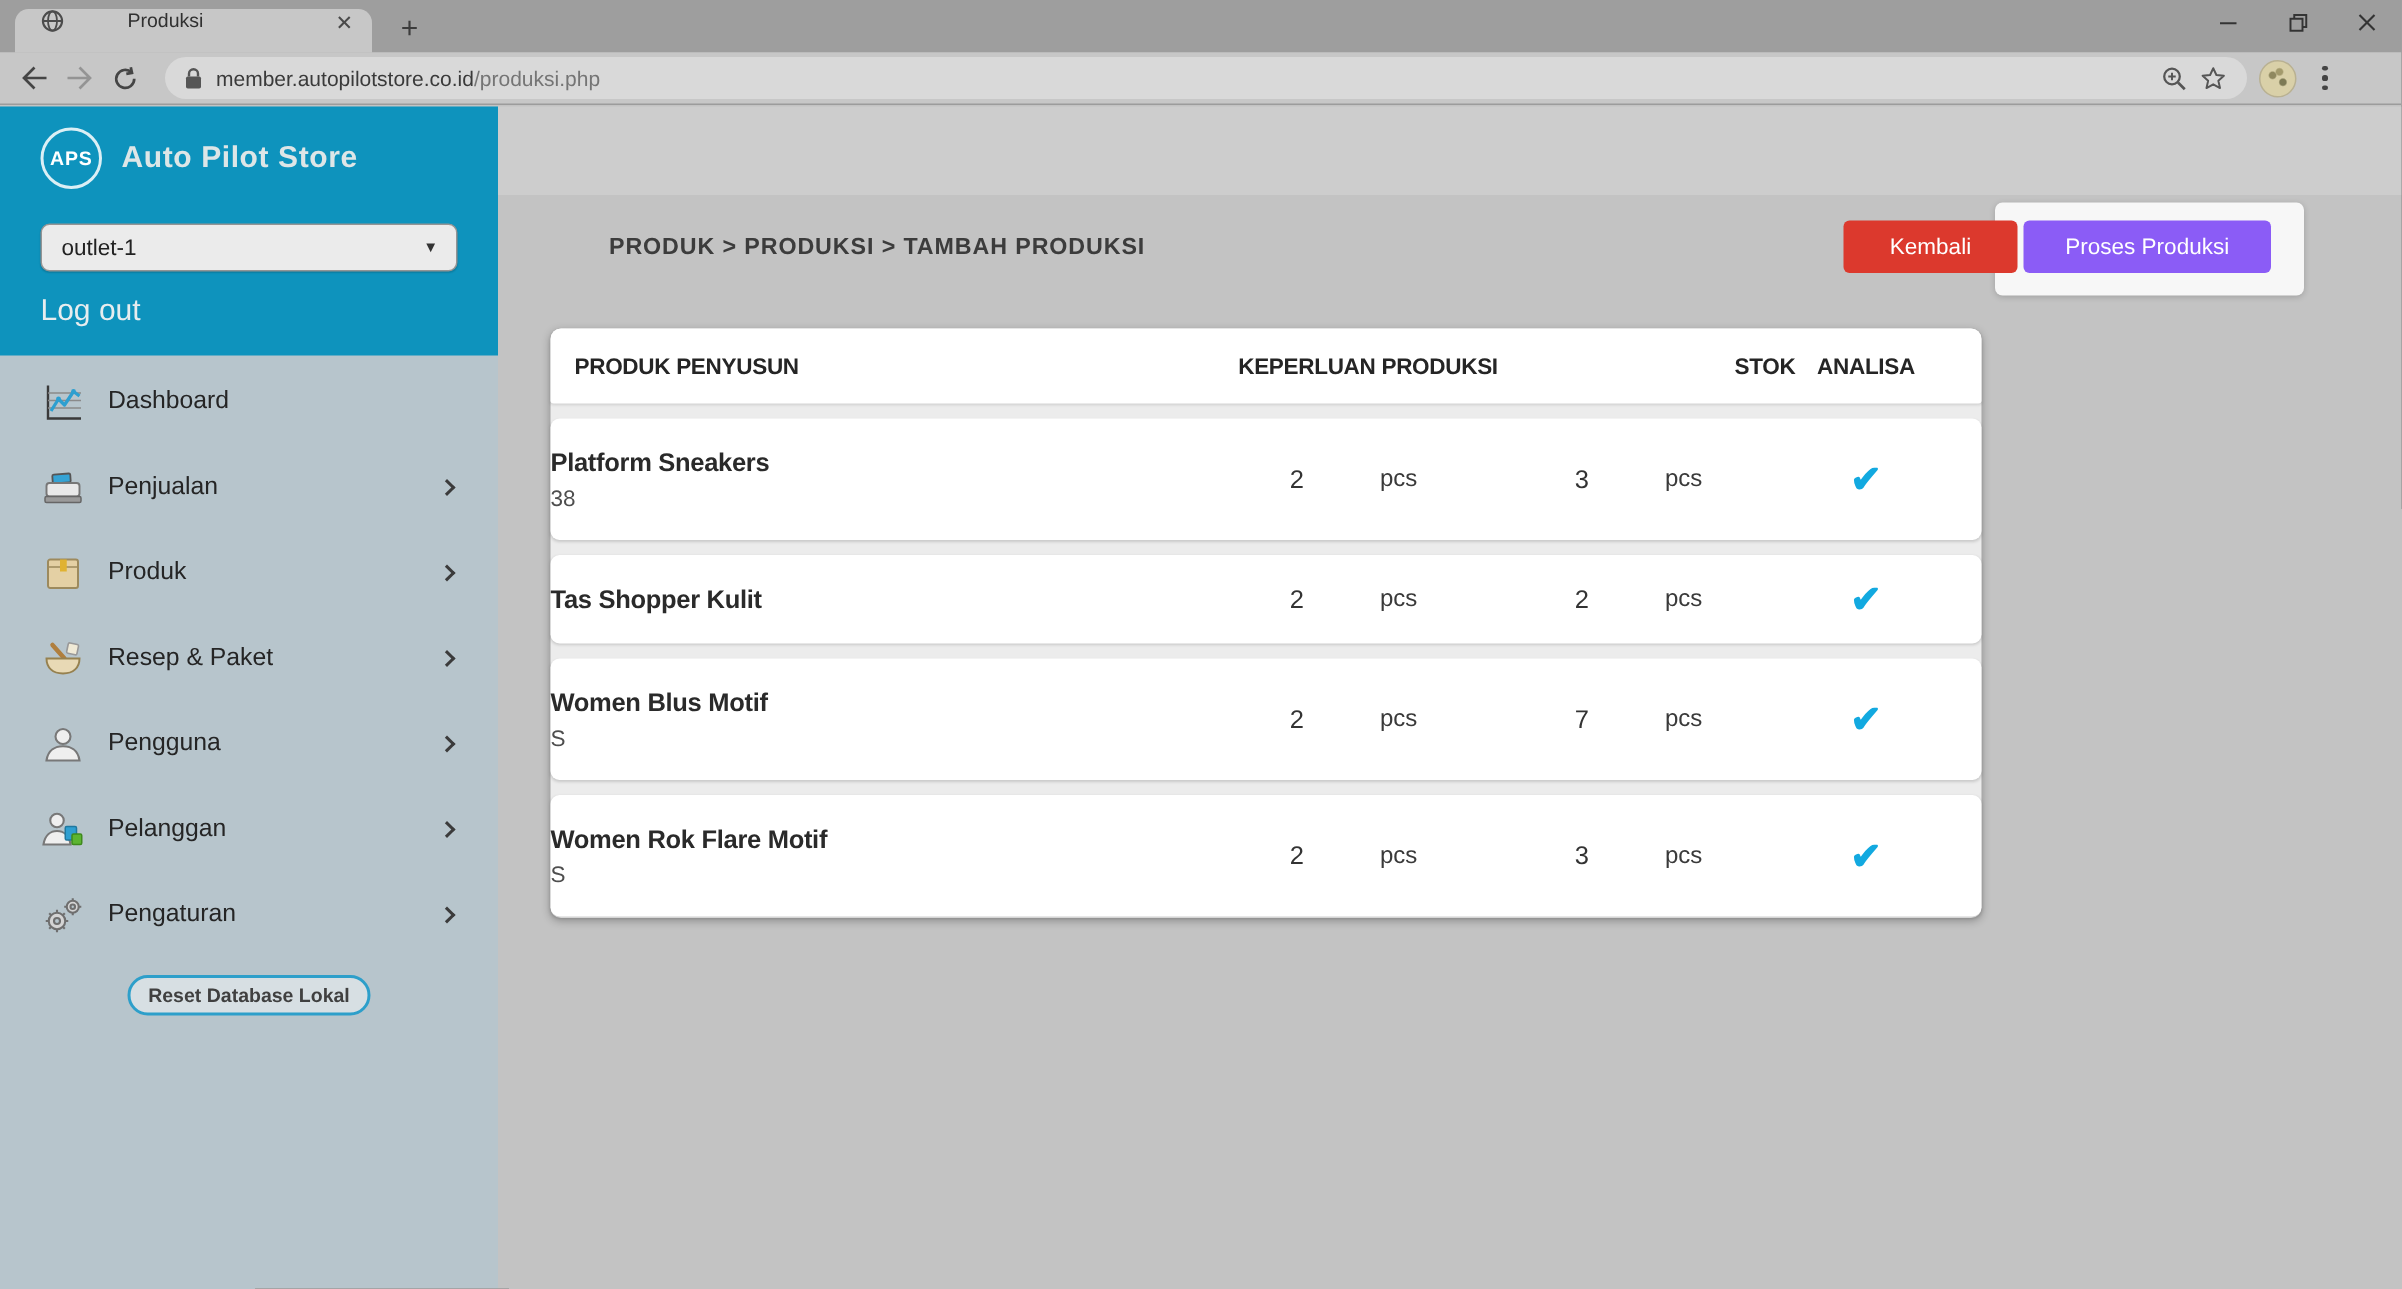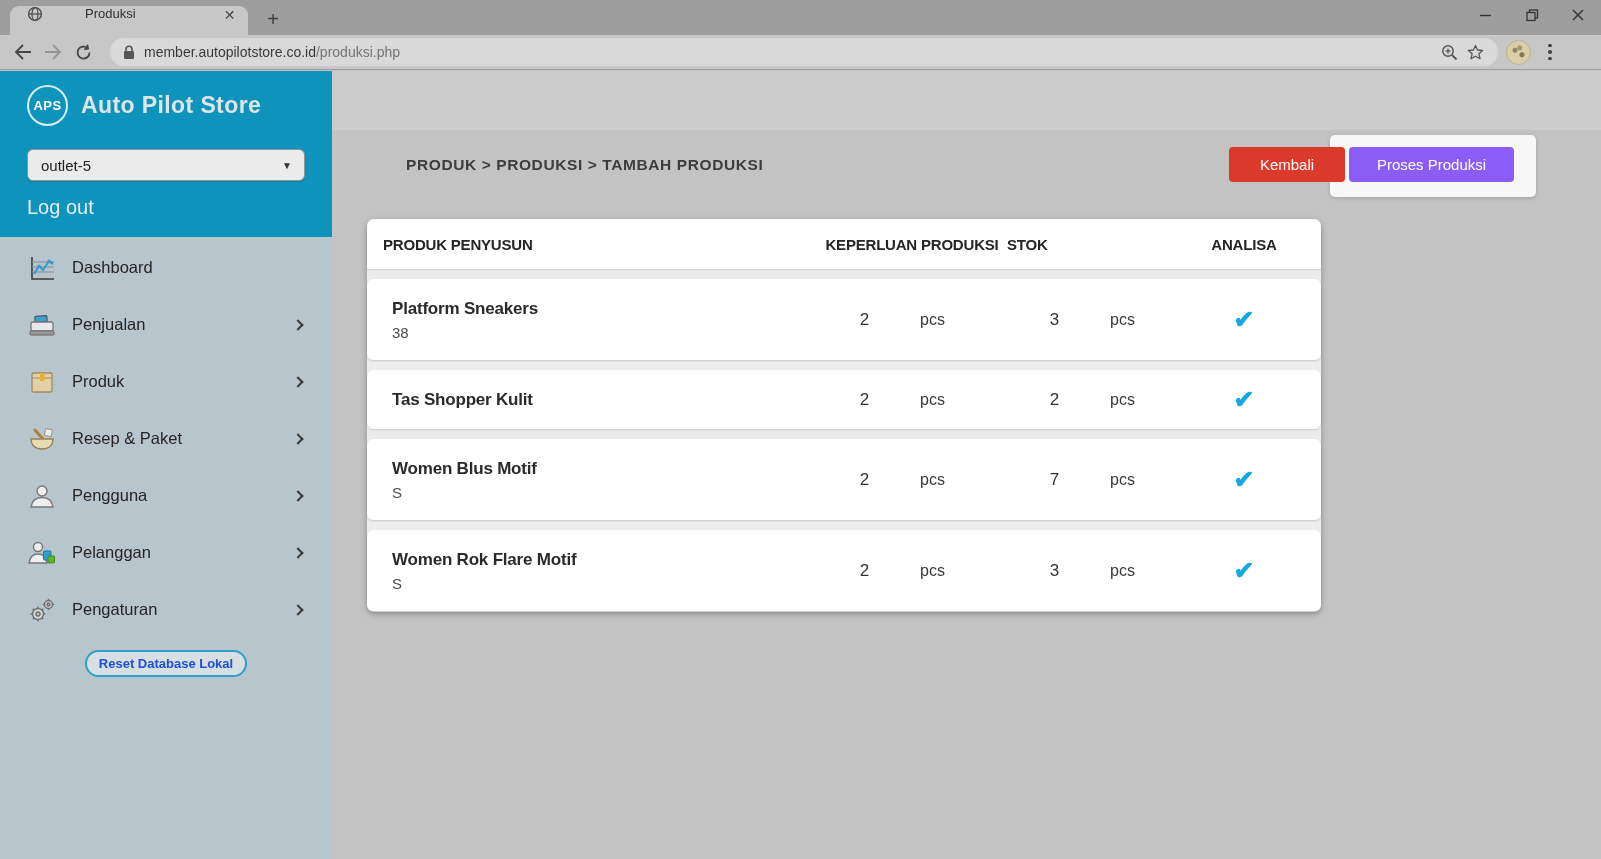--- a/index.html
+++ b/index.html
@@ -40,36 +40,36 @@
   
   .page { position:absolute; left:0; top:71px; width:1601px; height:788px; }
 
   
   .sidebar { position:absolute; left:0; top:0; width:332px; height:788px; background:#b7c5cc; }
   .sidebar-top { position:absolute; left:0; top:0; width:332px; height:166px; background:#0e93bd; padding:8px 27px 0 27px; }
   .brand-row { display:flex; align-items:center; margin-top:6px; }
   .logo-circle { width:41px; height:41px; border-radius:50%; border:2.5px solid rgba(255,255,255,.85);
                  display:flex; align-items:center; justify-content:center; flex:0 0 auto; }
   .logo-circle span { color:#fff; font-weight:bold; font-size:13px; letter-spacing:.5px; }
-  .brand-name { margin-left:13px; color:#dde6e7; font-size:23px; font-weight:bold; letter-spacing:.4px; }
+  .brand-name { margin-left:13px; color:#dde6e7; font-size:20px; font-weight:bold; letter-spacing:.4px; }
   .outlet-select { margin-top:23px; width:278px; height:32px; background:#ebebeb; border:1px solid #949494;
                    border-radius:6px; display:flex; align-items:center; padding:0 12px 0 13px; cursor:pointer;
                    box-shadow:0 1px 1px rgba(0,0,0,.15); }
   .outlet-select .val { flex:1; font-size:15px; color:#222; }
   .outlet-select .arr { font-size:10px; color:#333; }
   .logout { margin-top:15px; color:#e7edef; font-size:20px; cursor:pointer; width:max-content; }
 
   .menu { position:absolute; left:0; top:166px; width:332px; }
   .menu-item { height:57px; display:flex; align-items:center; padding:4px 28px 0 26px; cursor:pointer; }
   .menu-ic { width:32px; height:32px; flex:0 0 auto; display:flex; align-items:center; justify-content:center; }
   .menu-label { margin-left:14px; font-size:16.5px; color:#252525; flex:1; }
   .chev { width:8px; height:8px; border-top:2px solid #3b3b3b; border-right:2px solid #3b3b3b;
           transform:rotate(45deg); margin-right:2px; }
   .reset-btn { display:block; margin:14px auto 0 auto; width:162px; height:27px; background:rgba(255,255,255,.45);
-               border:2px solid #2d9fca; border-radius:14px; color:#1d4ed8; font-weight:bold; font-size:13px;
+               border:2px solid #2d9fca; border-radius:14px; color:#404040; font-weight:bold; font-size:13px;
                font-family:"Liberation Sans",sans-serif; cursor:pointer; }
 
   
   .content { position:absolute; left:332px; top:0; width:1269px; height:788px; background:#c3c3c3; }
   .topband { position:absolute; left:0; top:0; width:1269px; height:59px; background:#cdcdcd; }
   .breadcrumb { position:absolute; left:26px; top:85px; font-size:15.5px; font-weight:bold; color:#3c3c3c;
                 letter-spacing:.6px;margin-left:48px; }
   .action-panel { position:absolute; left:998px; top:64px; width:206px; height:62px; background:#f7f7f7;
                   border-radius:5px; box-shadow:0 1px 4px rgba(0,0,0,.18); }
   .btn { position:absolute; top:76px; height:35px; border:none; border-radius:4px; color:#fff; font-size:15px;
@@ -78,25 +78,25 @@
   .btn-proses { left:1017px; width:165px; background:#8b5cf6; }
 
   
   .table { position:absolute; left:35px; top:148px; width:954px; background:#ececec; border-radius:7px;
            box-shadow:0 2px 6px rgba(0,0,0,.28); padding-bottom:1px; }
   .tgrid { display:grid; grid-template-columns:450px 95px 95px 95px 95px 124px; align-items:center; }
   .thead { height:50px; background:#fff; border-radius:7px 7px 2px 2px; box-shadow:0 1px 2px rgba(0,0,0,.12); }
   .th { font-size:15px; font-weight:bold; color:#252525; letter-spacing:-.2px; }
   .th1 { padding-left:16px; }
   .th2 { grid-column:2 / span 2; text-align:center; }
-  .th3 { grid-column:4 / span 2; text-align:left; }
+  .th3 { grid-column:4 / span 2; text-align:right; }
   .th4 { grid-column:6; text-align:center; padding-right:30px; }
   .trow { background:#fff; border-radius:6px; margin-top:10px; box-shadow:0 1px 2px rgba(0,0,0,.15); }
   .trow.tall { height:81px; } .trow.short { height:59px; }
-  .namecell { padding-left:25px; }
+  .namecell { }
   .pname { font-size:17px; font-weight:bold; color:#2a2a2a; letter-spacing:-.2px; }
   .pvariant { font-size:15px; color:#4e4e4e; margin-top:5px; }
   .numcell { text-align:center; font-size:17px; color:#333; }
   .unitcell { text-align:left; padding-left:8px; font-size:16px; color:#3a3a3a; }
   .checkcell { text-align:center; padding-right:30px; }
   .tick { color:#12a9e0; font-size:25px; font-weight:bold; }
 
   svg { display:block; }
 </style>
 </head>
@@ -189,21 +189,21 @@
 
     <aside class="sidebar">
       <div class="sidebar-top">
         <div class="brand-row">
           <div class="logo-circle">
               <span>APS</span>
             </div>
           <div class="brand-name">Auto Pilot Store</div>
         </div>
         <div class="outlet-select">
-          <span class="val">outlet-5</span>
+          <span class="val">outlet-1</span>
           <span class="arr">▼</span>
         </div>
         <div class="logout">Log out</div>
       </div>
 
       <nav class="menu">
 
         <div class="menu-item">
           <span class="menu-ic">
             <svg width="30" height="30" viewBox="0 0 30 30">

